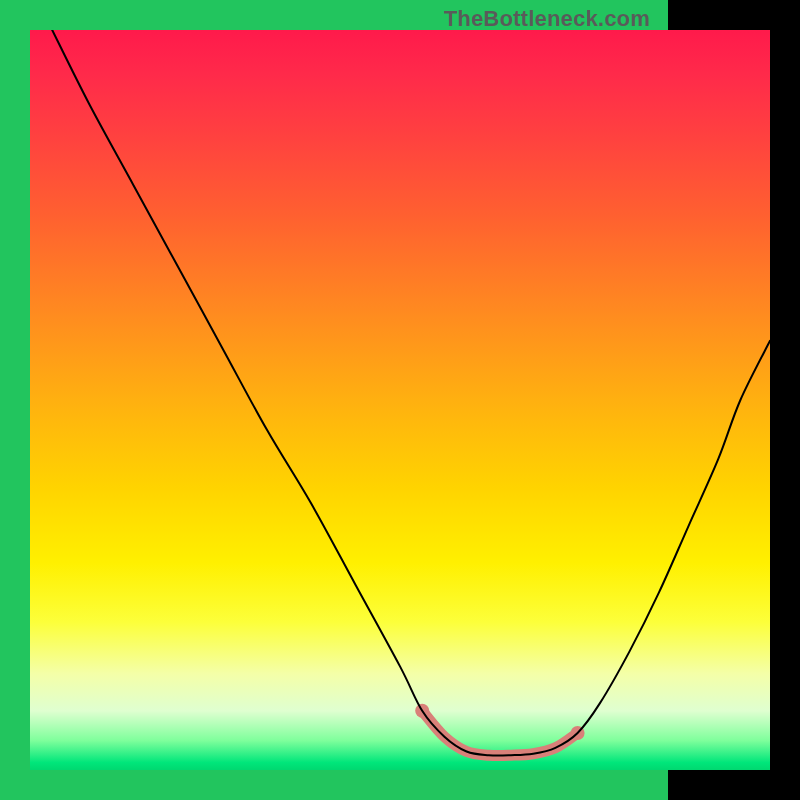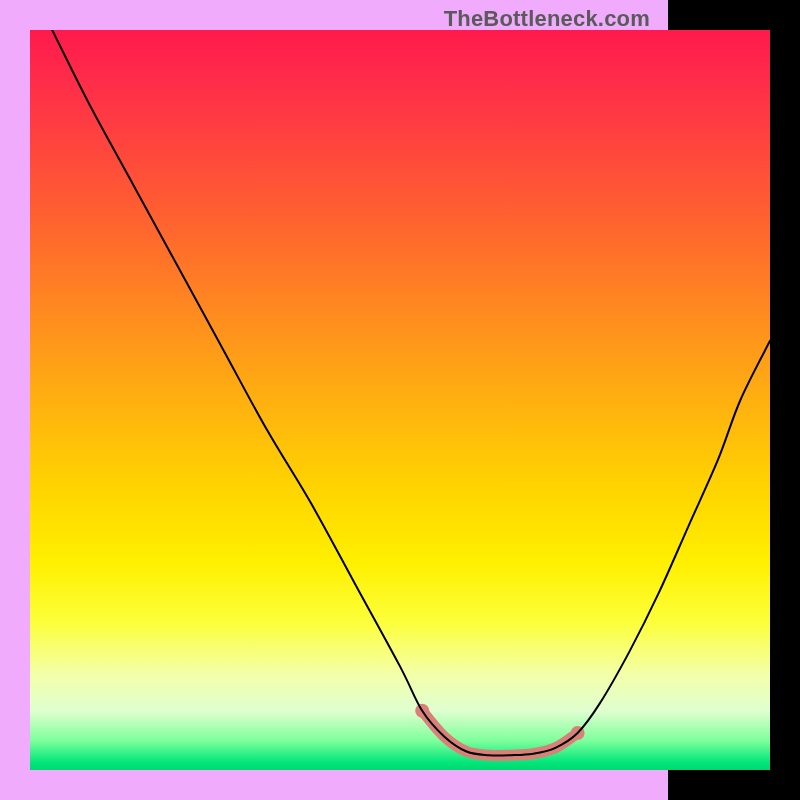--- a/index.html
+++ b/index.html
@@ -9,21 +9,21 @@
     height: 800px;
     background: #000;
     overflow: hidden;
   }
   .frame {
     position: absolute;
     left: 0;
     top: 0;
     width: 668px;
     height: 800px;
-    background: #f0abfc;
+    background: #22c55e;
   }
   .plot-area {
     position: absolute;
     left: 30px;
     top: 30px;
     width: 740px;
     height: 740px;
     overflow: hidden;
   }
   .gradient {

